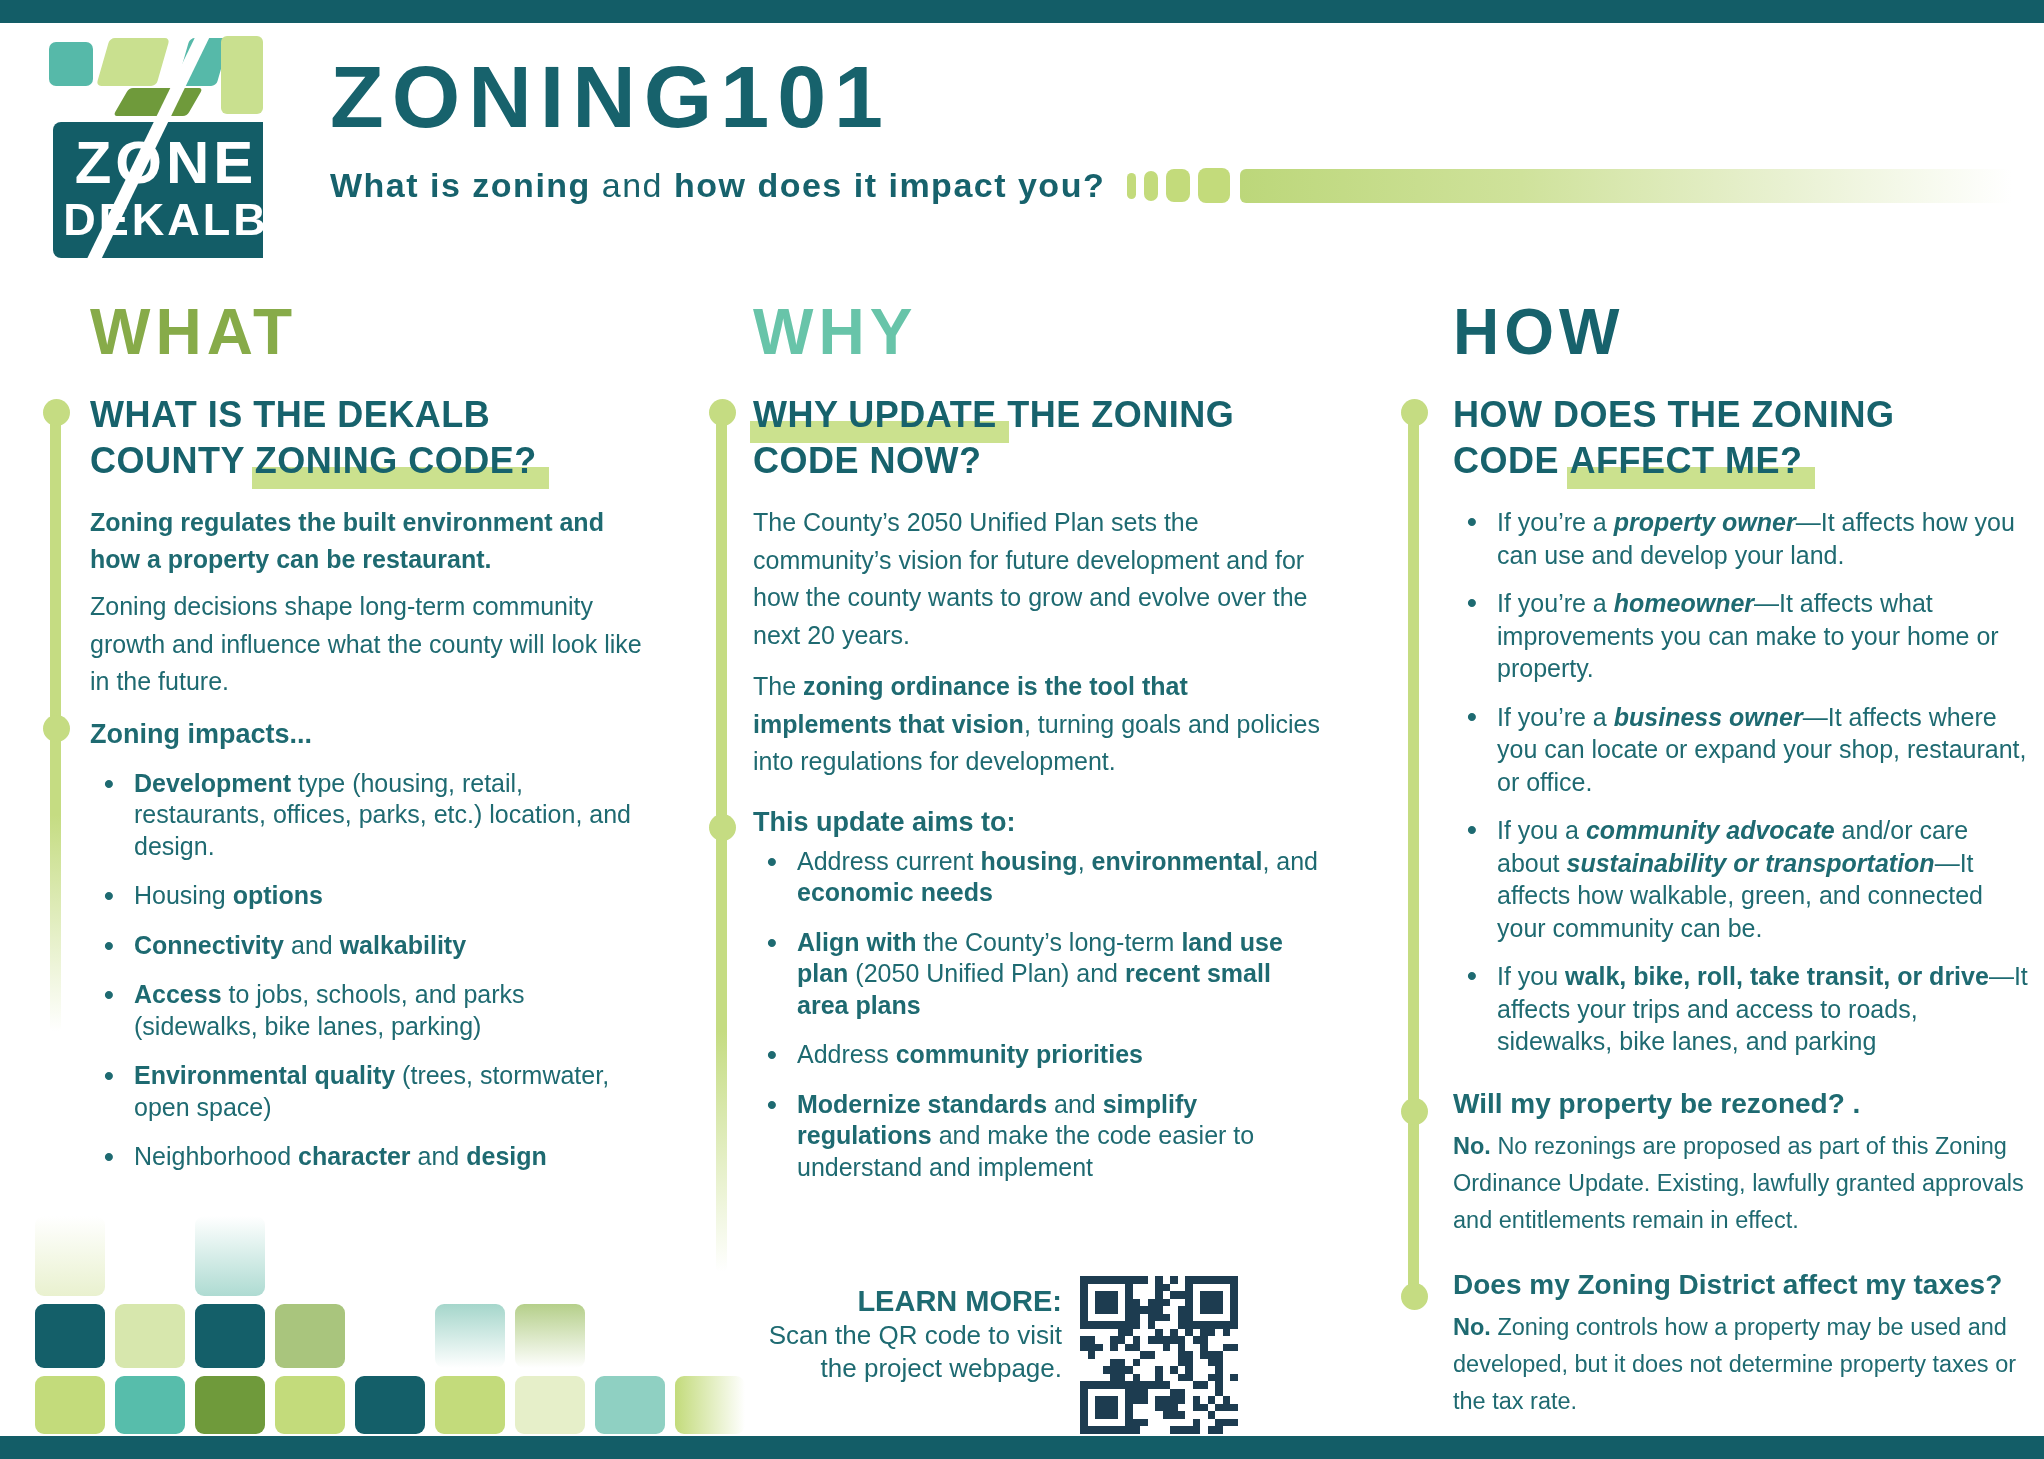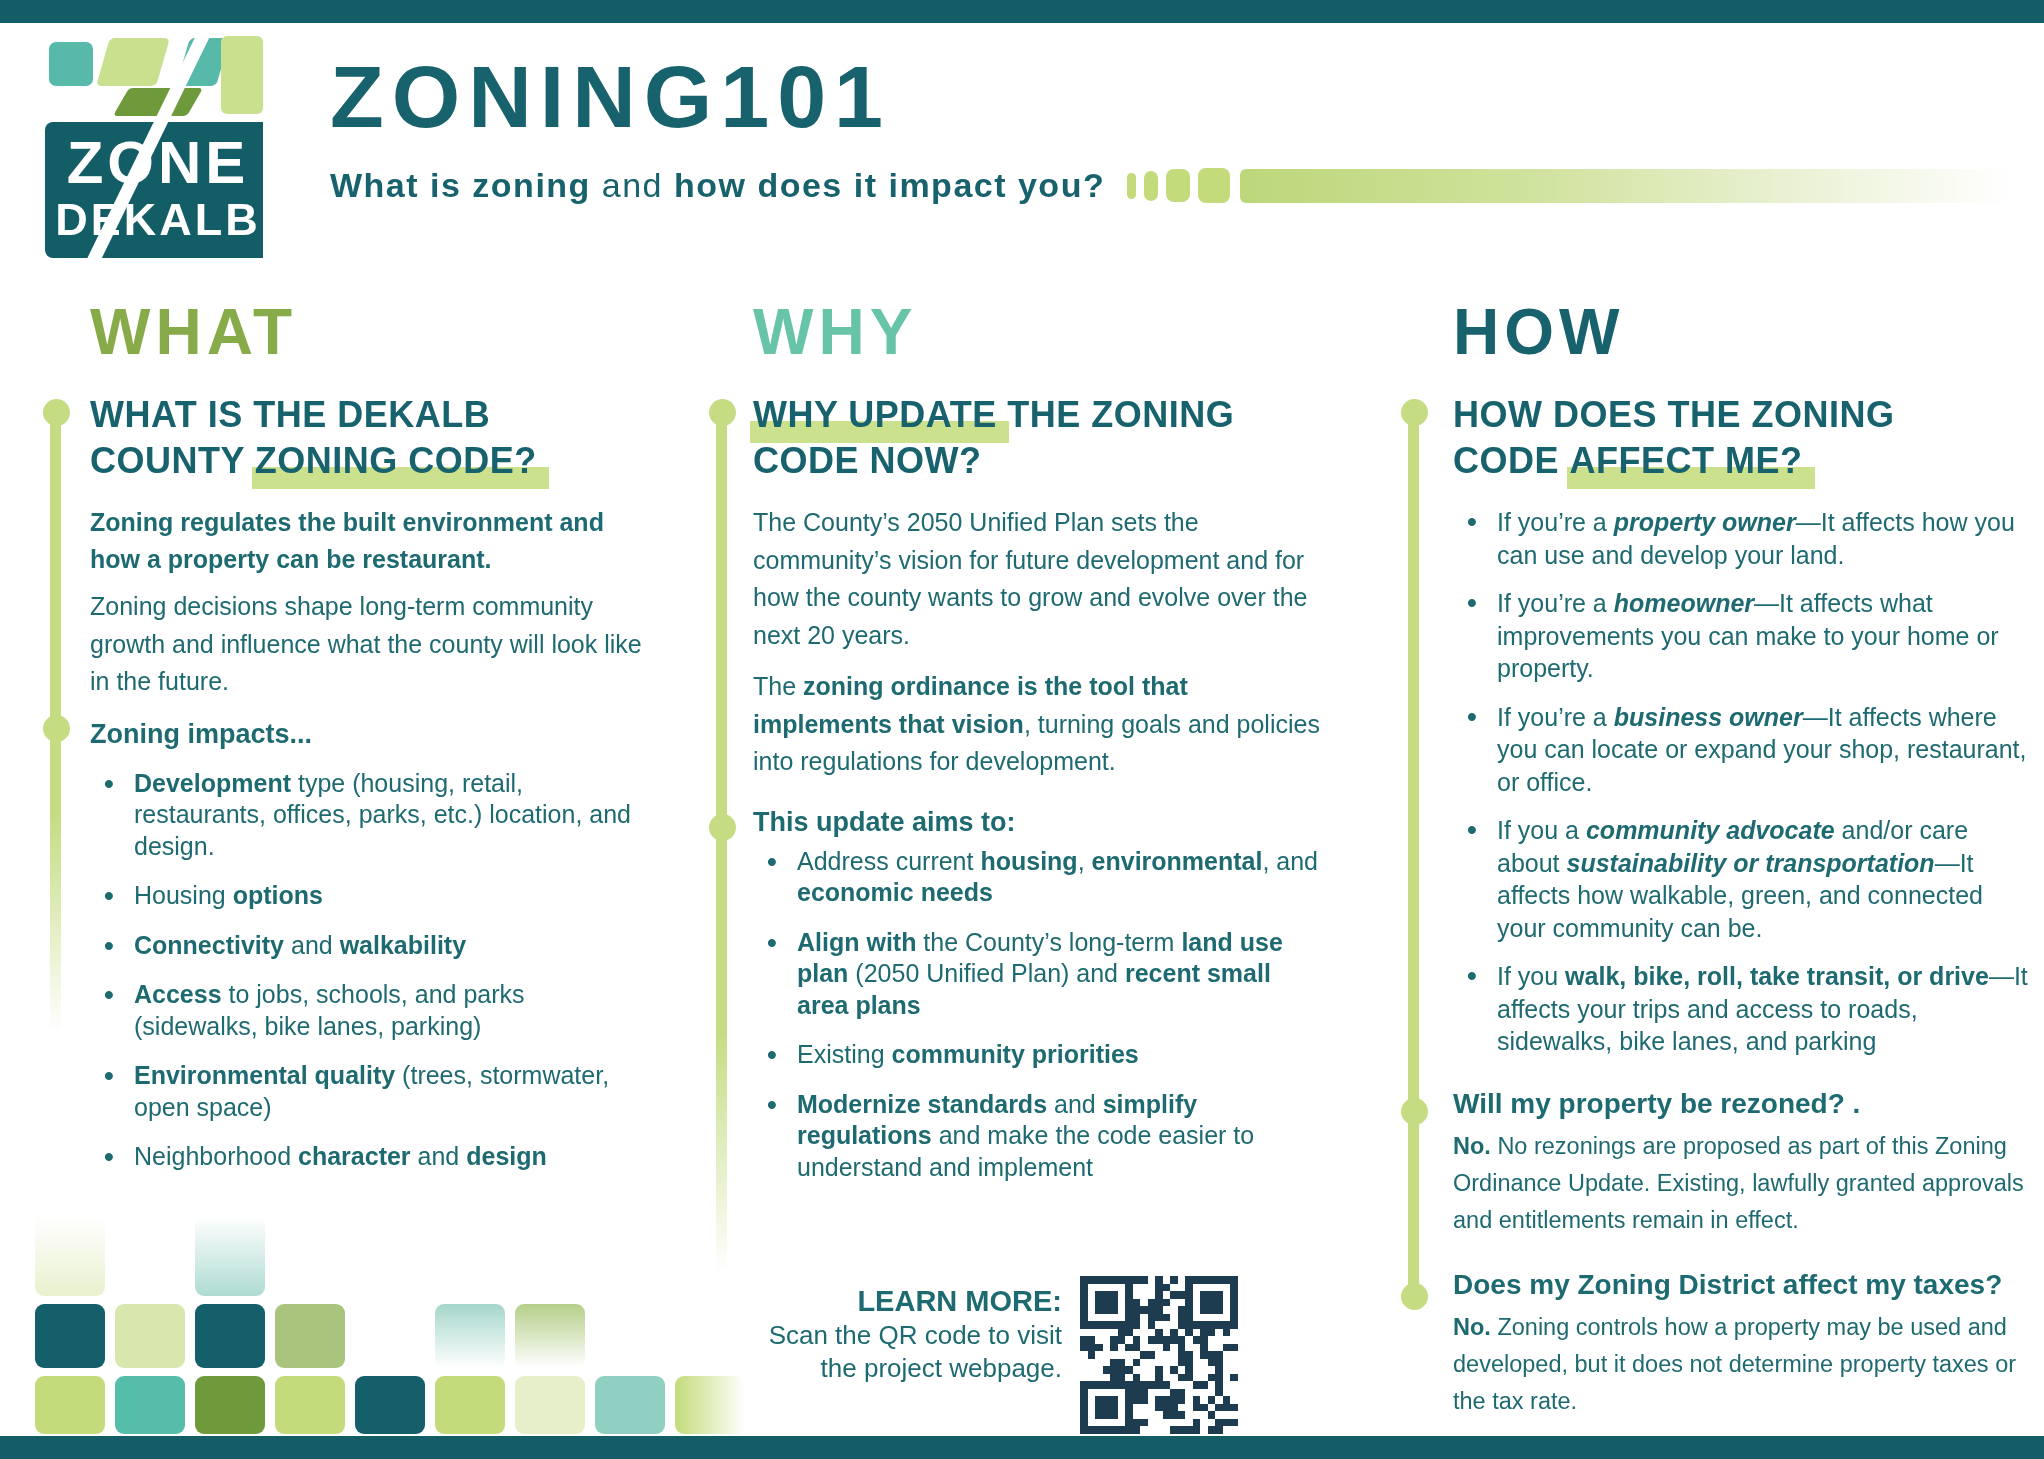--- a/index.html
+++ b/index.html
@@ -23,21 +23,21 @@
   .footbar{bottom:0}
 
   
   .logo{position:absolute;left:37px;top:36px;width:226px;height:222px;overflow:hidden;}
   .lb{position:absolute;}
   .lb1{left:12px;top:6px;width:44px;height:44px;border-radius:7px;background:#56b9a9;}
   .lb2{left:66px;top:2px;width:60px;height:48px;border-radius:5px;background:#c9e08f;transform:skewX(-16deg);}
   .lb3{left:146px;top:2px;width:40px;height:48px;border-radius:5px;background:#56b9a9;transform:skewX(-16deg);}
   .lb4{left:184px;top:0;width:42px;height:78px;border-radius:6px;background:#c9e08f;}
   .lb5{left:84px;top:52px;width:74px;height:28px;border-radius:4px;background:#6f9a3b;transform:skewX(-30deg);}
-  .logo-box{position:absolute;left:8px;top:86px;width:226px;height:136px;background:var(--teal-900);border-radius:8px;}
+  .logo-box{position:absolute;left:16px;top:86px;width:226px;height:136px;background:var(--teal-900);border-radius:8px;}
   .logo-slash{position:absolute;left:96px;top:-20px;width:13px;height:300px;background:#fff;transform:rotate(26deg);z-index:1;}
   .logo-word1,.logo-word2{position:relative;z-index:2;color:#fff;text-align:center;font-weight:700;}
   .logo-word1{font-size:60px;line-height:1;letter-spacing:4px;margin-top:11px;}
   .logo-word2{font-size:45px;line-height:1;letter-spacing:3px;margin-top:4px;}
 
   
   .title{position:absolute;left:330px;top:46px;font-size:88px;font-weight:700;letter-spacing:8px;color:var(--teal-800);}
   .subrow{position:absolute;left:330px;top:166px;width:1714px;display:flex;align-items:center;}
   .subtitle{font-size:34px;letter-spacing:1.5px;color:var(--teal-800);white-space:nowrap;}
   .subtitle .b{font-weight:700}
@@ -165,21 +165,21 @@
     <h3 class="col-heading">
       <span class="hl">WHY UPDATE</span><span> THE ZONING</span><br>
       <span>CODE NOW?</span>
     </h3>
     <p class="body-p" style="margin-top:20px">The County’s 2050 Unified Plan sets the community’s vision for future development and for how the county wants to grow and evolve over the next 20 years.</p>
     <p class="body-p" style="margin-top:14px"><span>The </span><span class="b">zoning ordinance is the tool that implements that vision</span><span>, turning goals and policies into regulations for development.</span></p>
     <p class="mini-head" style="margin-top:26px">This update aims to:</p>
     <ul class="bullets" style="margin-top:8px">
       <li><span>Address current </span><span class="b">housing</span><span>, </span><span class="b">environmental</span><span>, and </span><span class="b">economic needs</span></li>
       <li><span class="b">Align with</span><span> the County’s long-term </span><span class="b">land use plan</span><span> (2050 Unified Plan) and </span><span class="b">recent small area plans</span></li>
-      <li><span>Existing </span><span class="b">community priorities</span></li>
+      <li><span>Address </span><span class="b">community priorities</span></li>
       <li><span class="b">Modernize standards</span><span> and </span><span class="b">simplify regulations</span><span> and make the code easier to understand and implement</span></li>
     </ul>
   </section>
 
   <section class="col col-how">
     <div class="col-label">HOW</div>
     <h3 class="col-heading">
       <span>HOW DOES THE ZONING</span><br>
       <span>CODE </span><span class="hl">AFFECT ME?</span>
     </h3>

